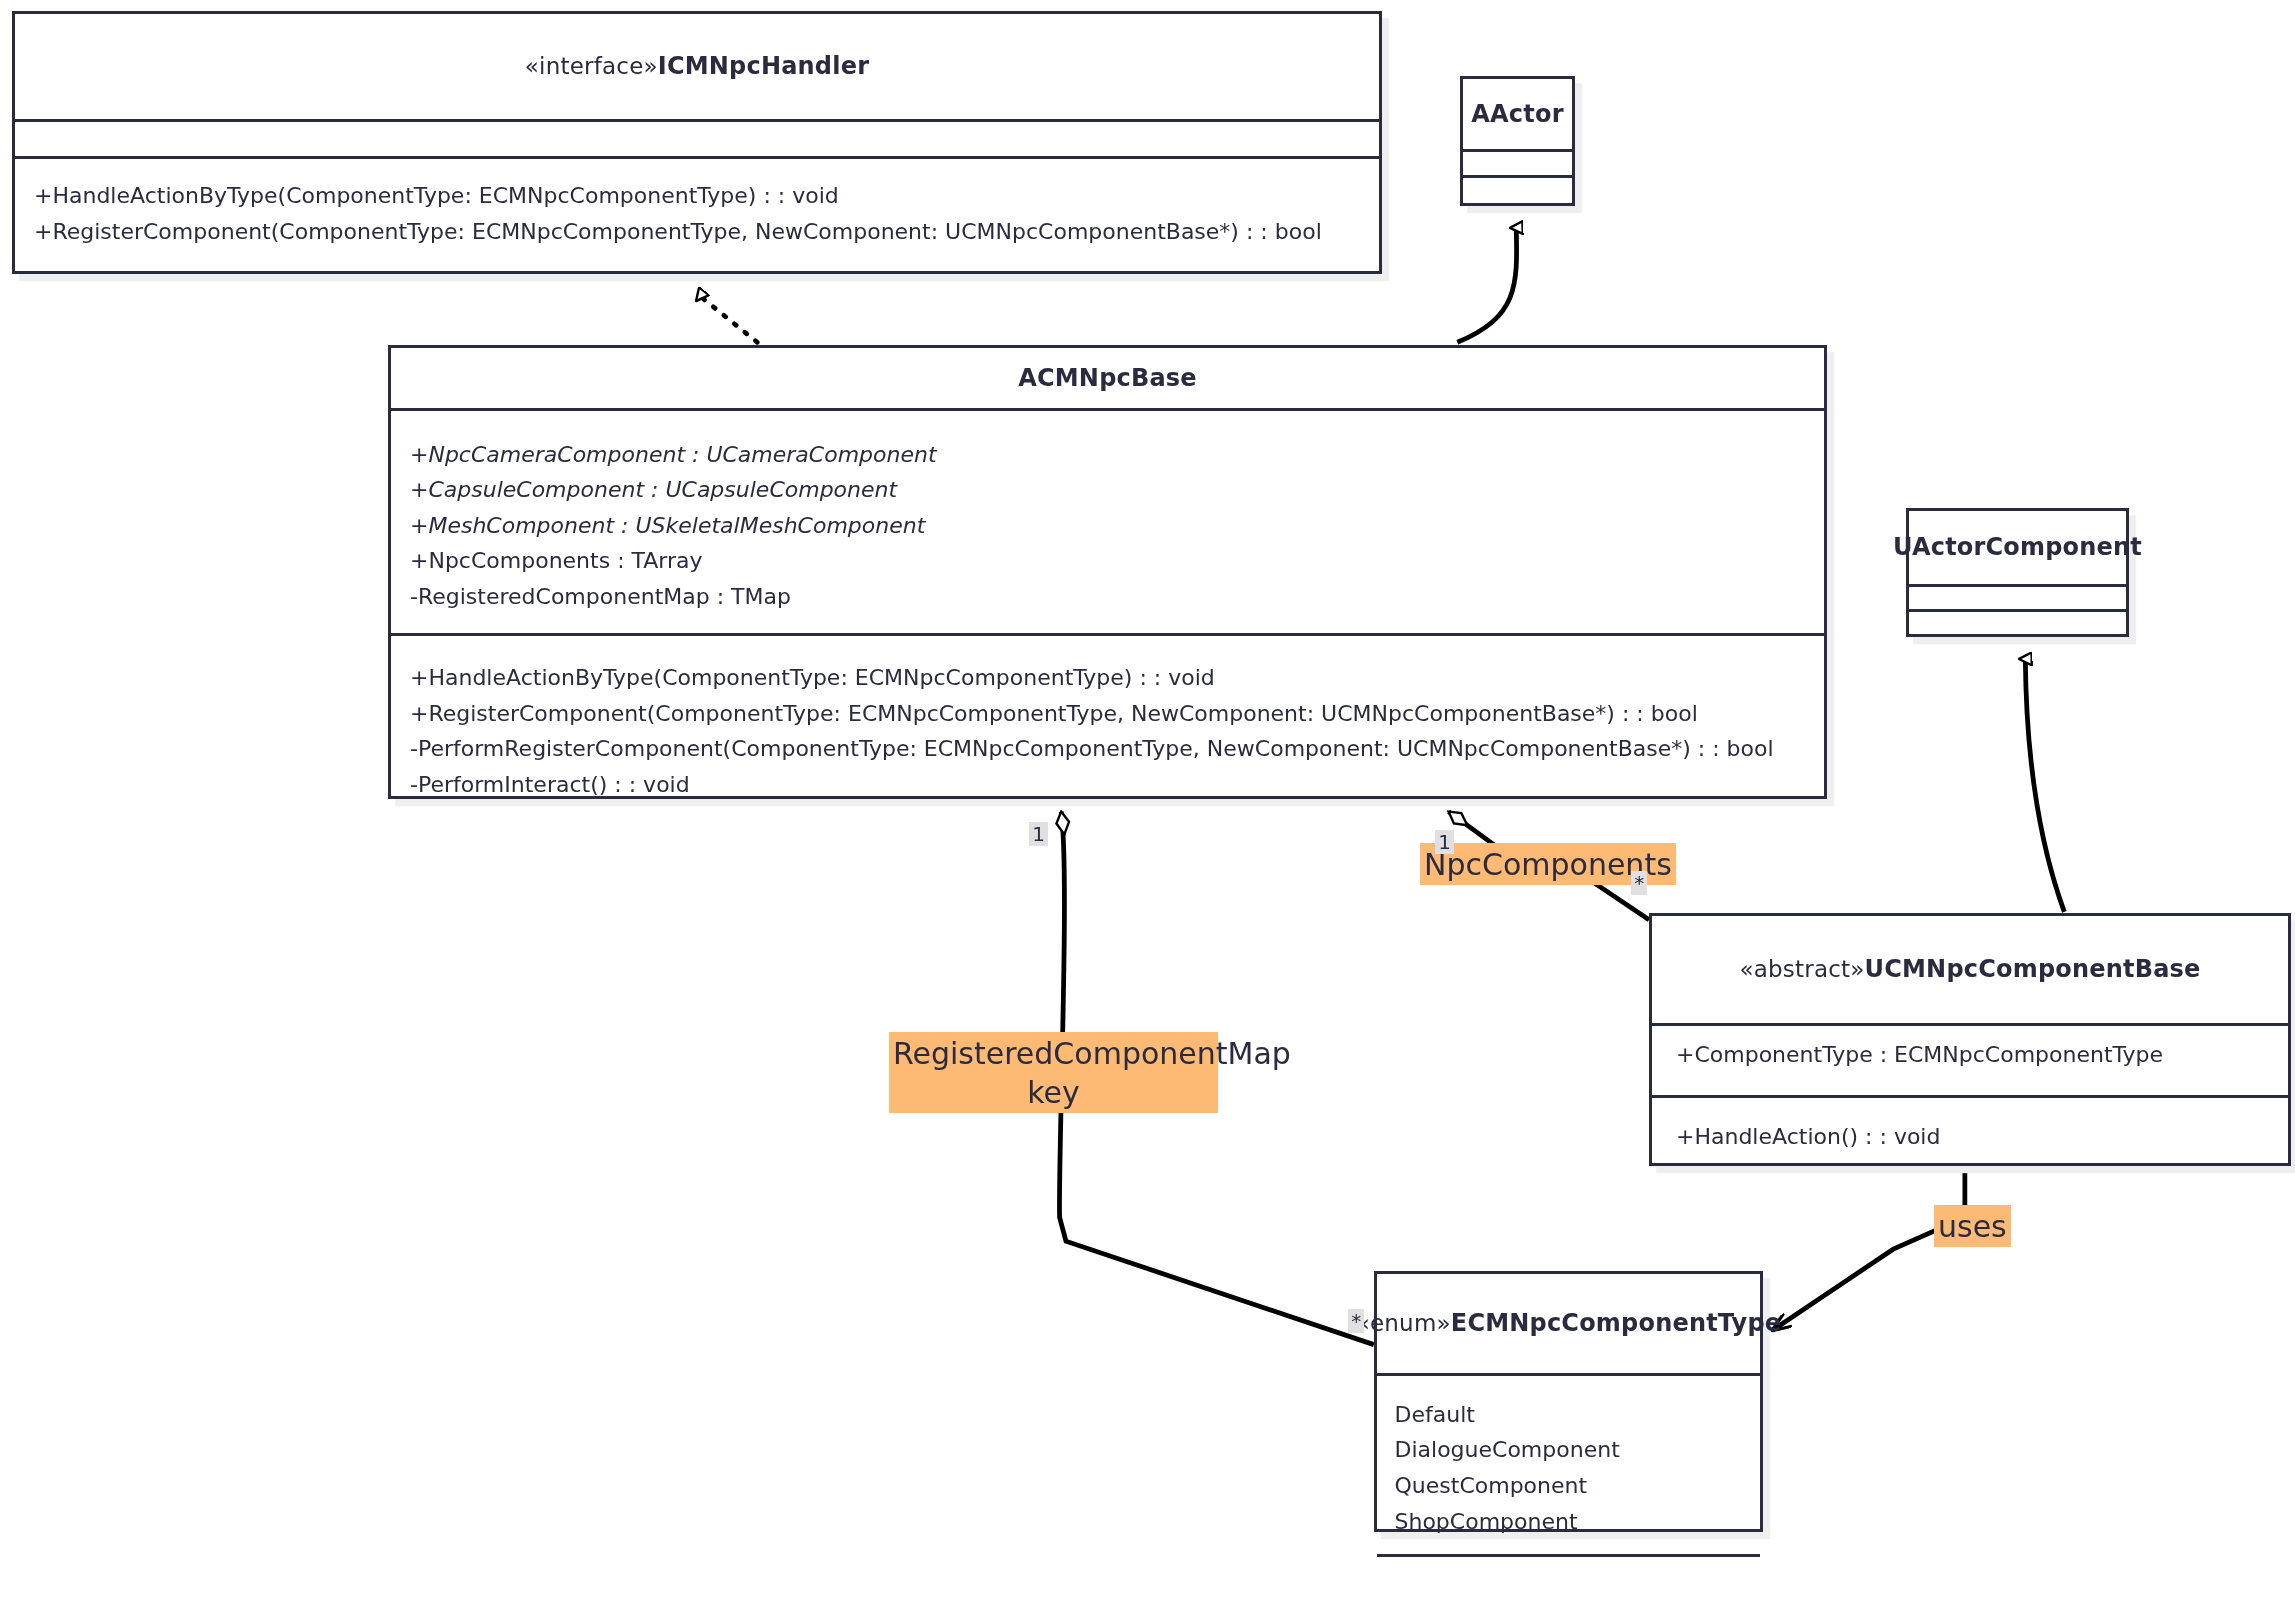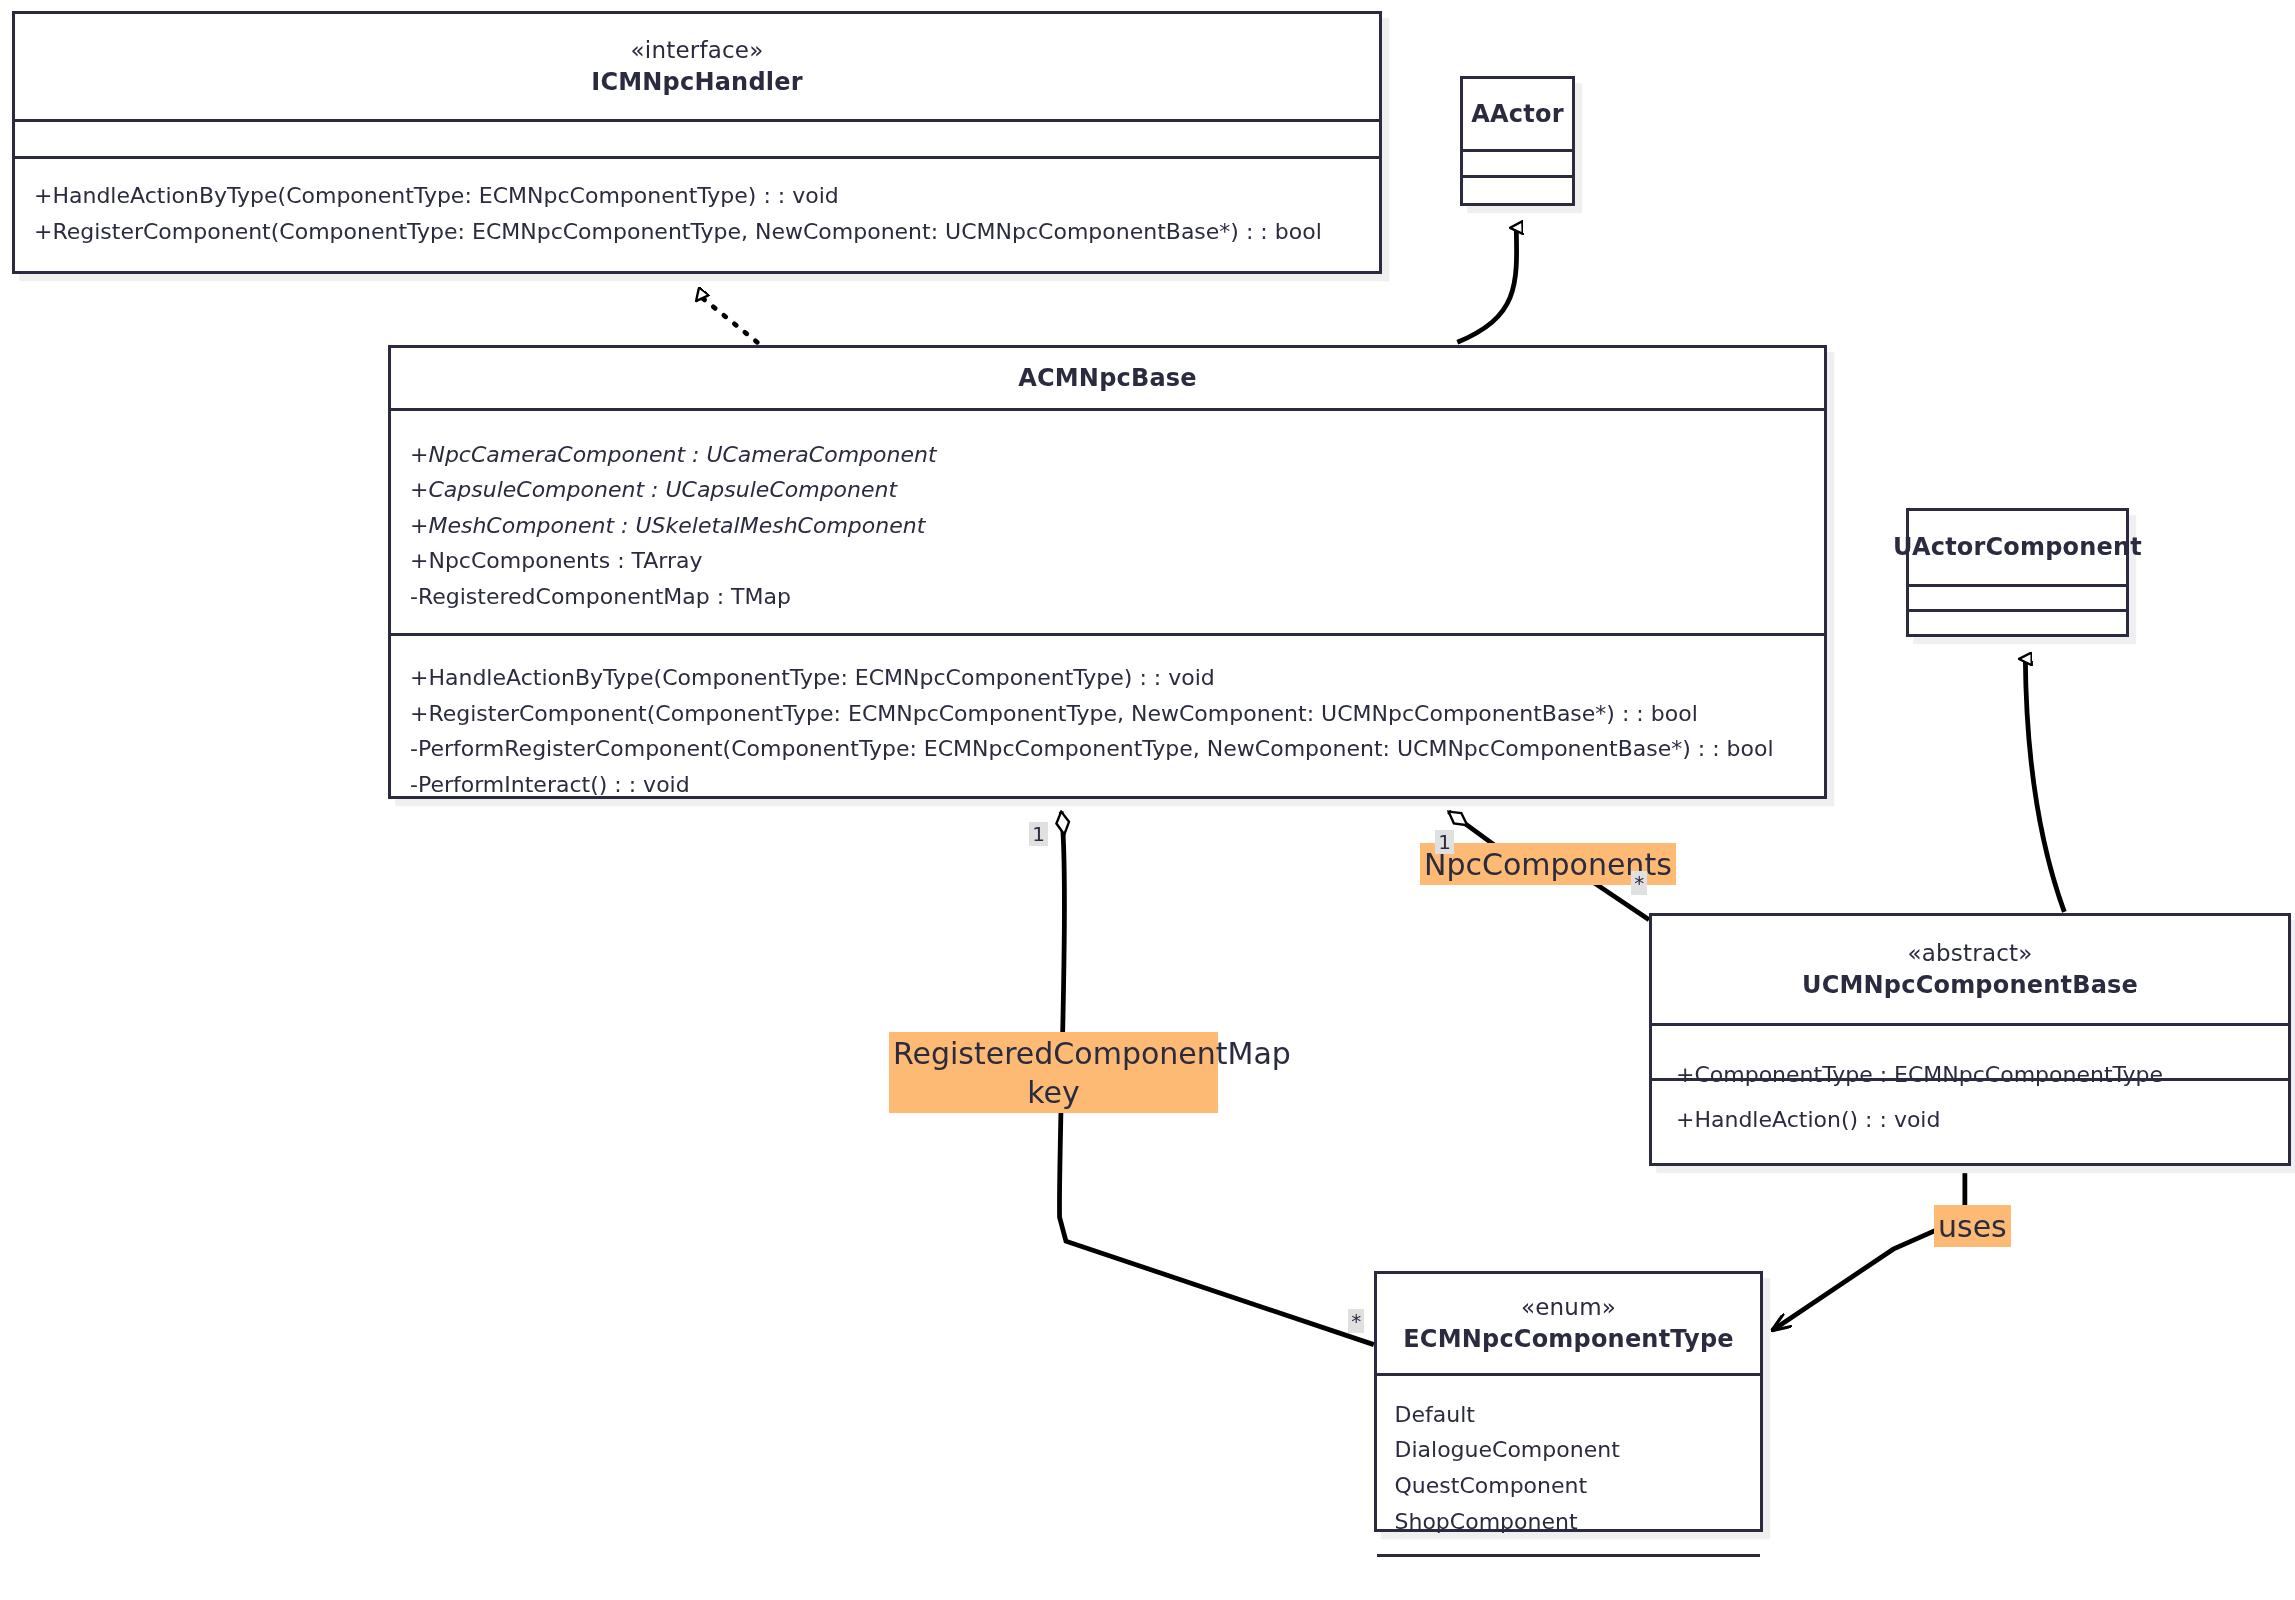--- a/index.html
+++ b/index.html
@@ -40,21 +40,21 @@
     box-sizing: border-box;
     position: relative;
   }
   .uml-compartment + .uml-compartment {
     border-top: 3.2px solid #2b2b40;
   }
   .uml-header {
     text-align: center;
     color: #2b2b40;
     display: flex;
-    flex-direction: column;
+    flex-direction: row;
     align-items: center;
     justify-content: center;
   }
   .uml-stereotype {
     font-size: 23px;
     font-weight: normal;
     line-height: 1.35;
     color: #2b2b40;
     letter-spacing: 0.2px;
   }
@@ -200,21 +200,21 @@
     </div>
     <div class="uml-compartment uml-empty" style="height:25px;"></div>
     <div class="uml-compartment uml-empty" style="height:25px;"></div>
   </div>
 
   <div class="uml-class" style="left:1649px; top:913px; width:642px; height:253px;">
     <div class="uml-compartment uml-header" style="height:107px;">
       <div class="uml-stereotype">«abstract»</div>
       <div class="uml-name">UCMNpcComponentBase</div>
     </div>
-    <div class="uml-compartment uml-list" style="height:55px; padding-top:31px; padding-left:24px;">
+    <div class="uml-compartment uml-list" style="height:72px; padding-top:11px; padding-left:24px;">
       <div class="row">+ComponentType : ECMNpcComponentType</div>
     </div>
     <div class="uml-compartment uml-list" style="height:70px; padding-top:20.7px; padding-left:24px;">
       <div class="row">+HandleAction() : : void</div>
     </div>
   </div>
 
   <div class="uml-class" style="left:1374px; top:1271px; width:389px; height:261px;">
     <div class="uml-compartment uml-header" style="height:99px;">
       <div class="uml-stereotype">«enum»</div>

